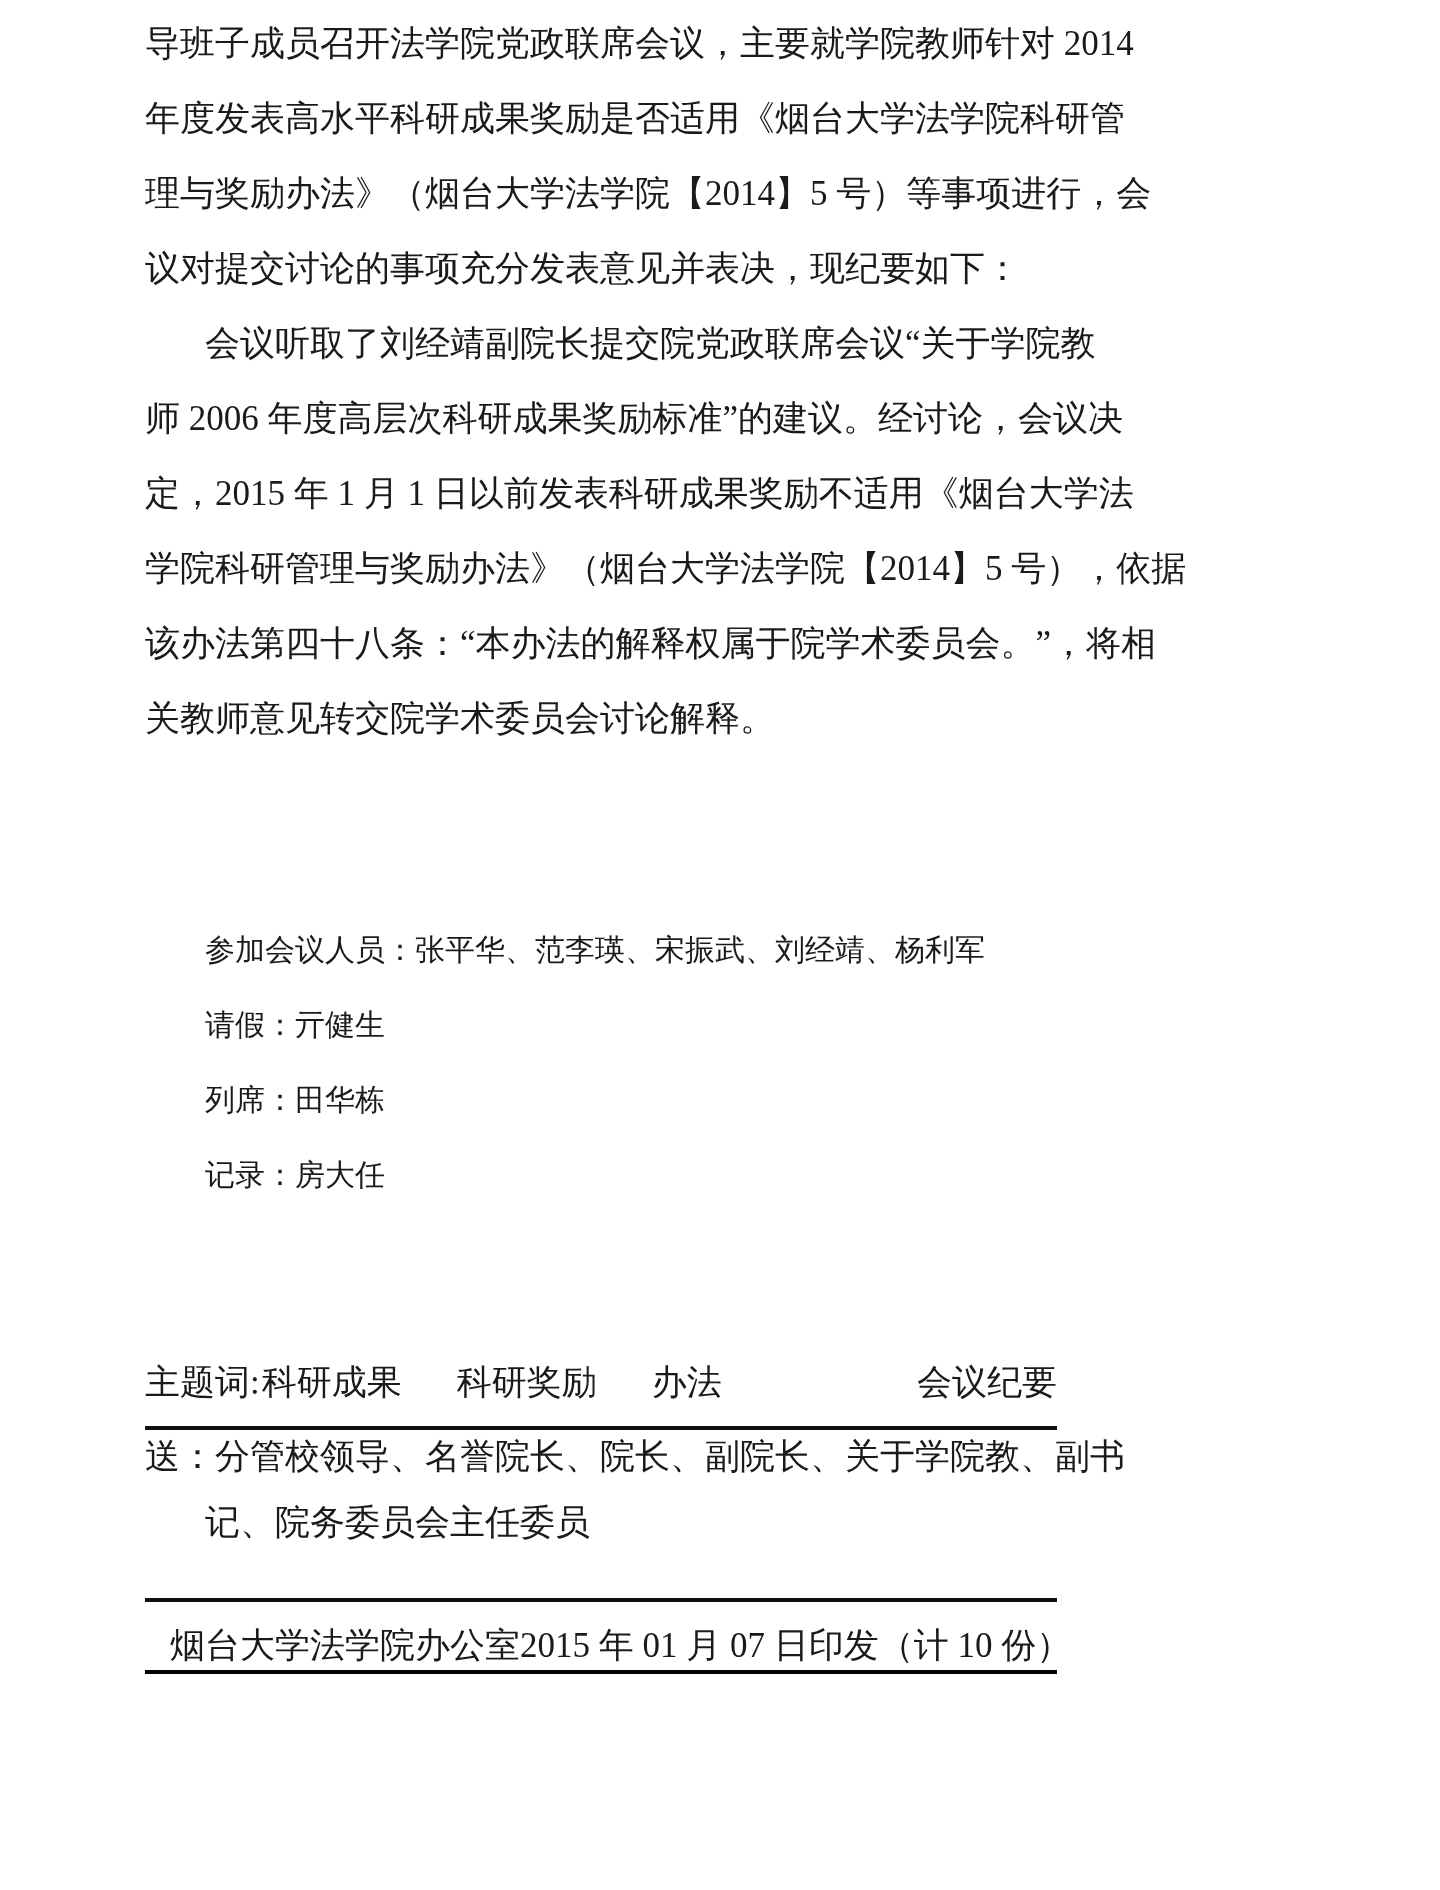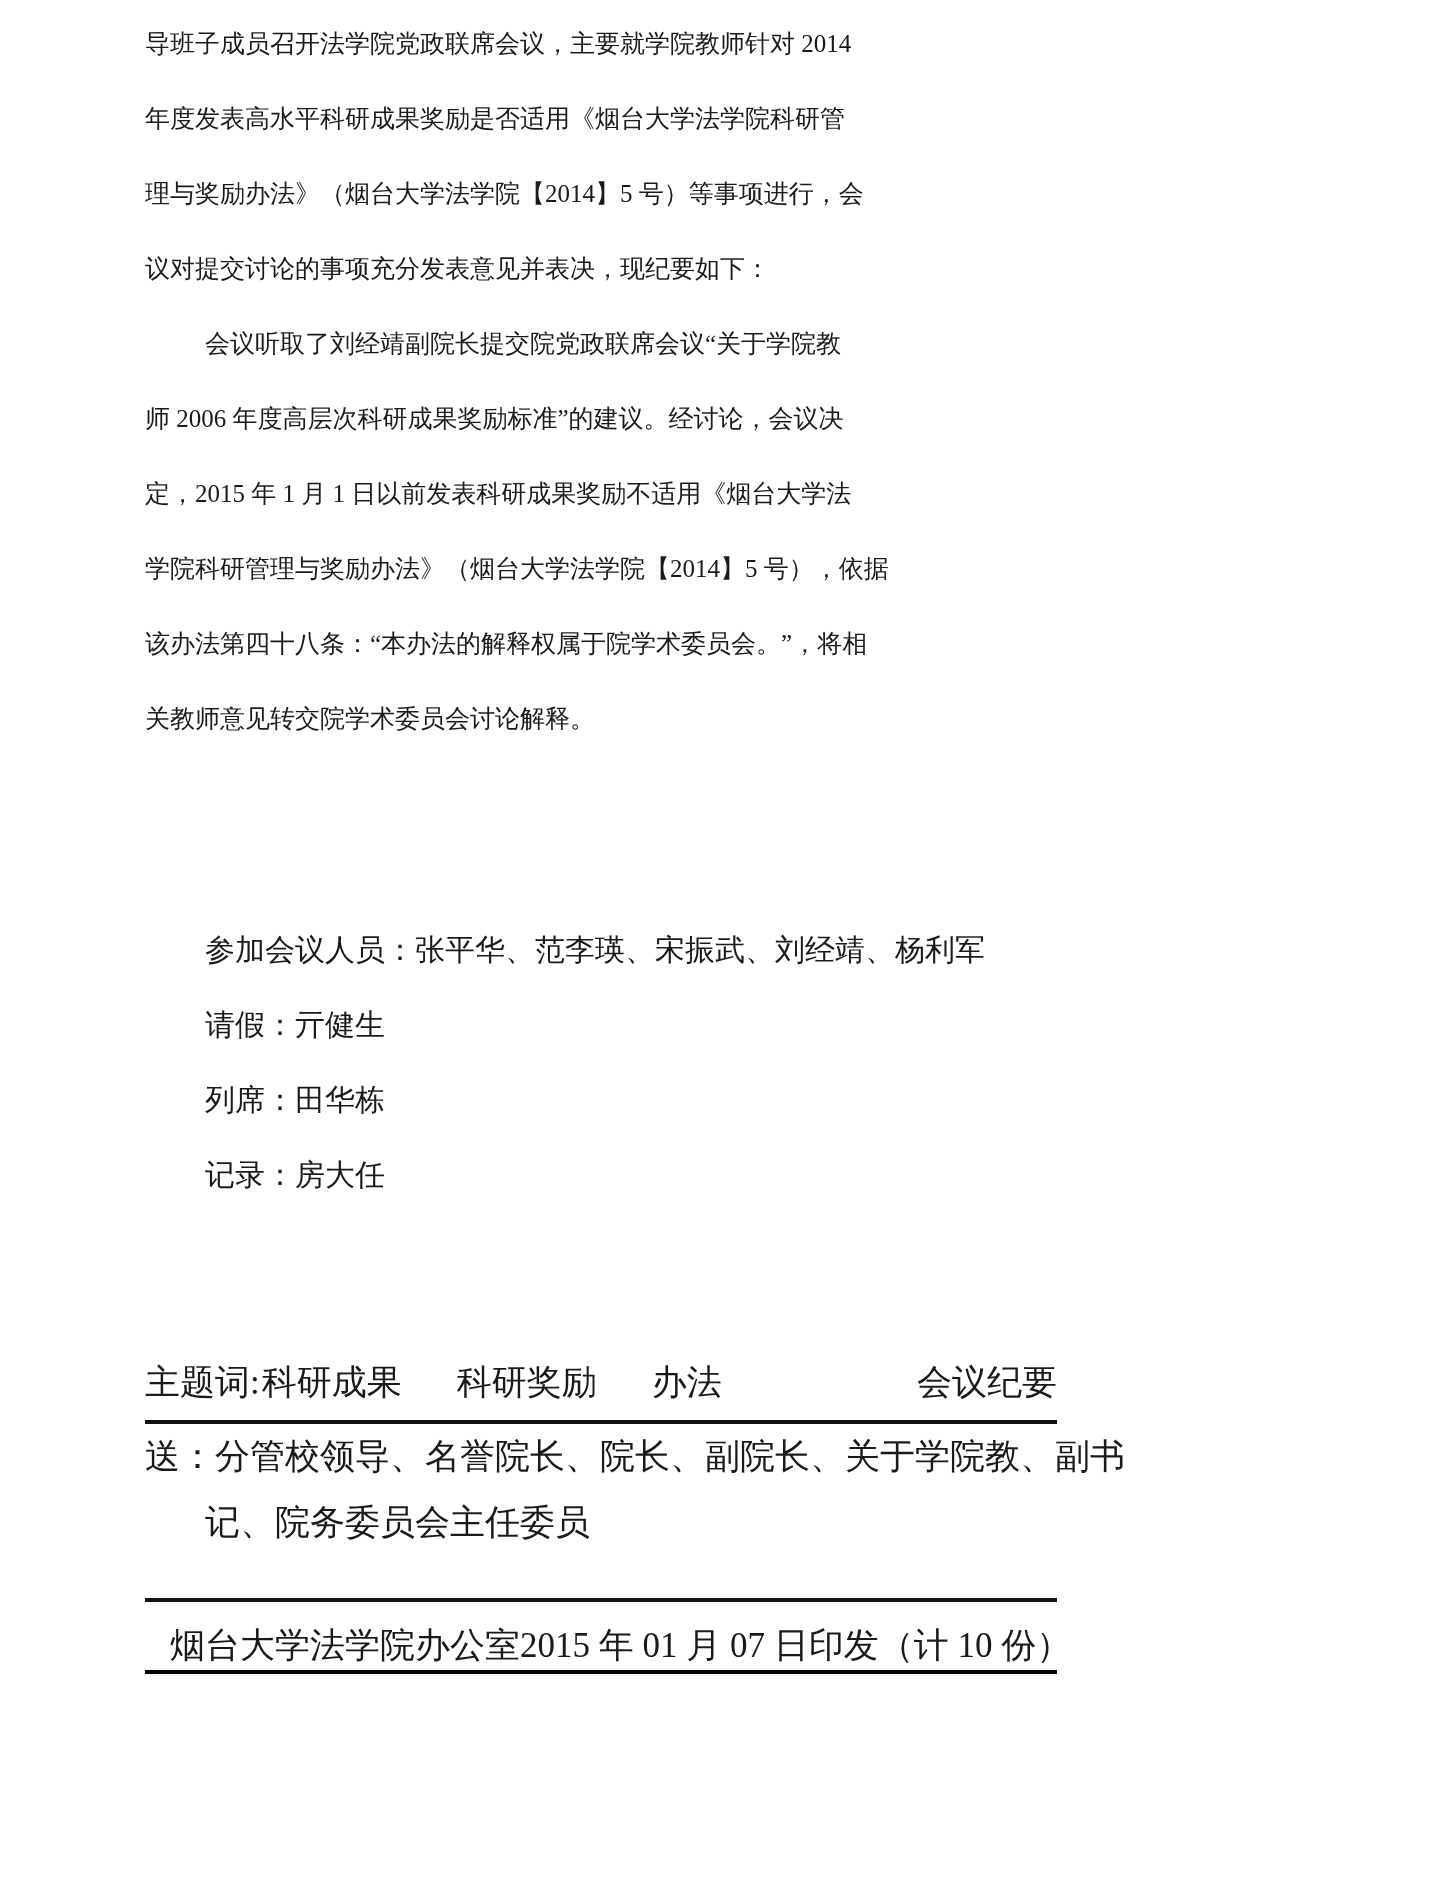--- a/index.html
+++ b/index.html
@@ -13,21 +13,21 @@
     height: 1890px;
     background: #ffffff;
     color: #1a1a1a;
     font-family: "Liberation Serif", "DejaVu Serif", serif;
     overflow: hidden;
   }
   .textblock {
     position: absolute;
     left: 145px;
     width: 912px;
-    font-size: 25px;
+    font-size: 35px;
     line-height: 75px;
   }
   .line {
     white-space: nowrap;
   }
   .indent {
     text-indent: 60px;
   }
   .attendance {
     position: absolute;
@@ -39,21 +39,21 @@
   }
   .keywords-row {
     position: absolute;
     left: 145px;
     top: 1362px;
     width: 912px;
     display: flex;
     align-items: flex-end;
     font-size: 35px;
     line-height: 42px;
-    padding-bottom: 16px;
+    padding-bottom: 22px;
     border-bottom: 4px solid #111111;
     white-space: nowrap;
   }
   .kw-term {
     margin-left: 55px;
   }
   .kw-term.first {
     margin-left: 2px;
   }
   .doc-type {

